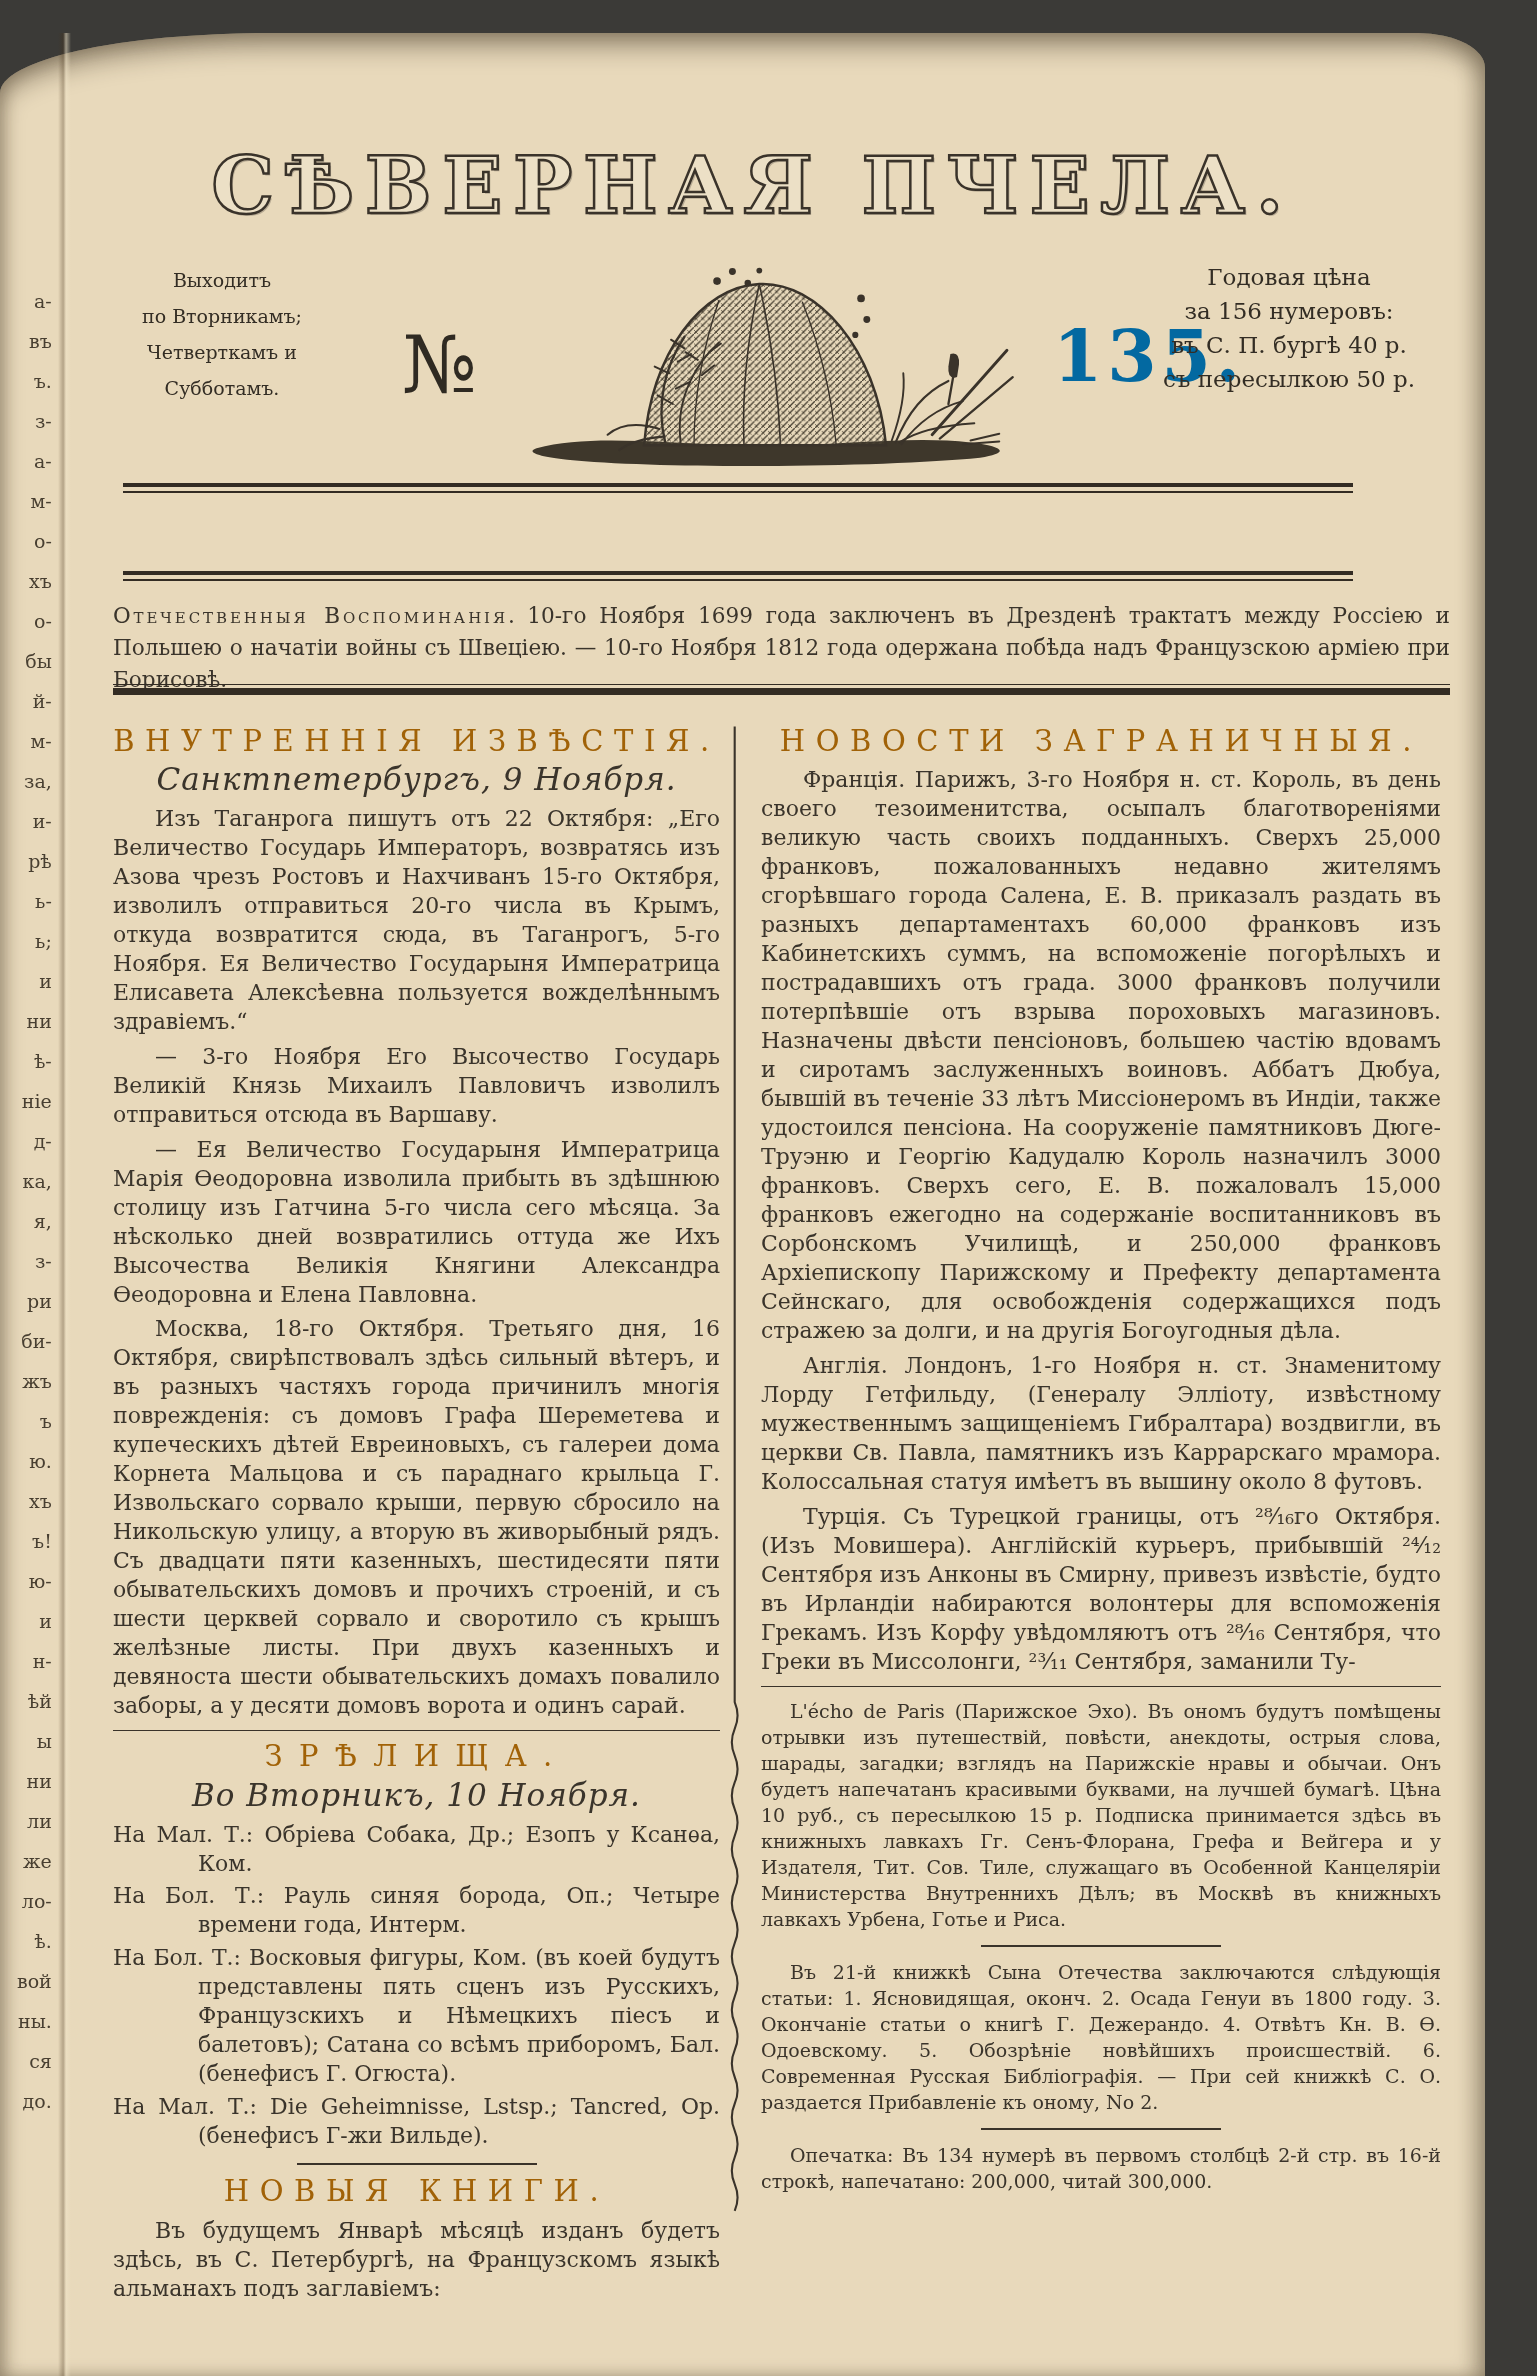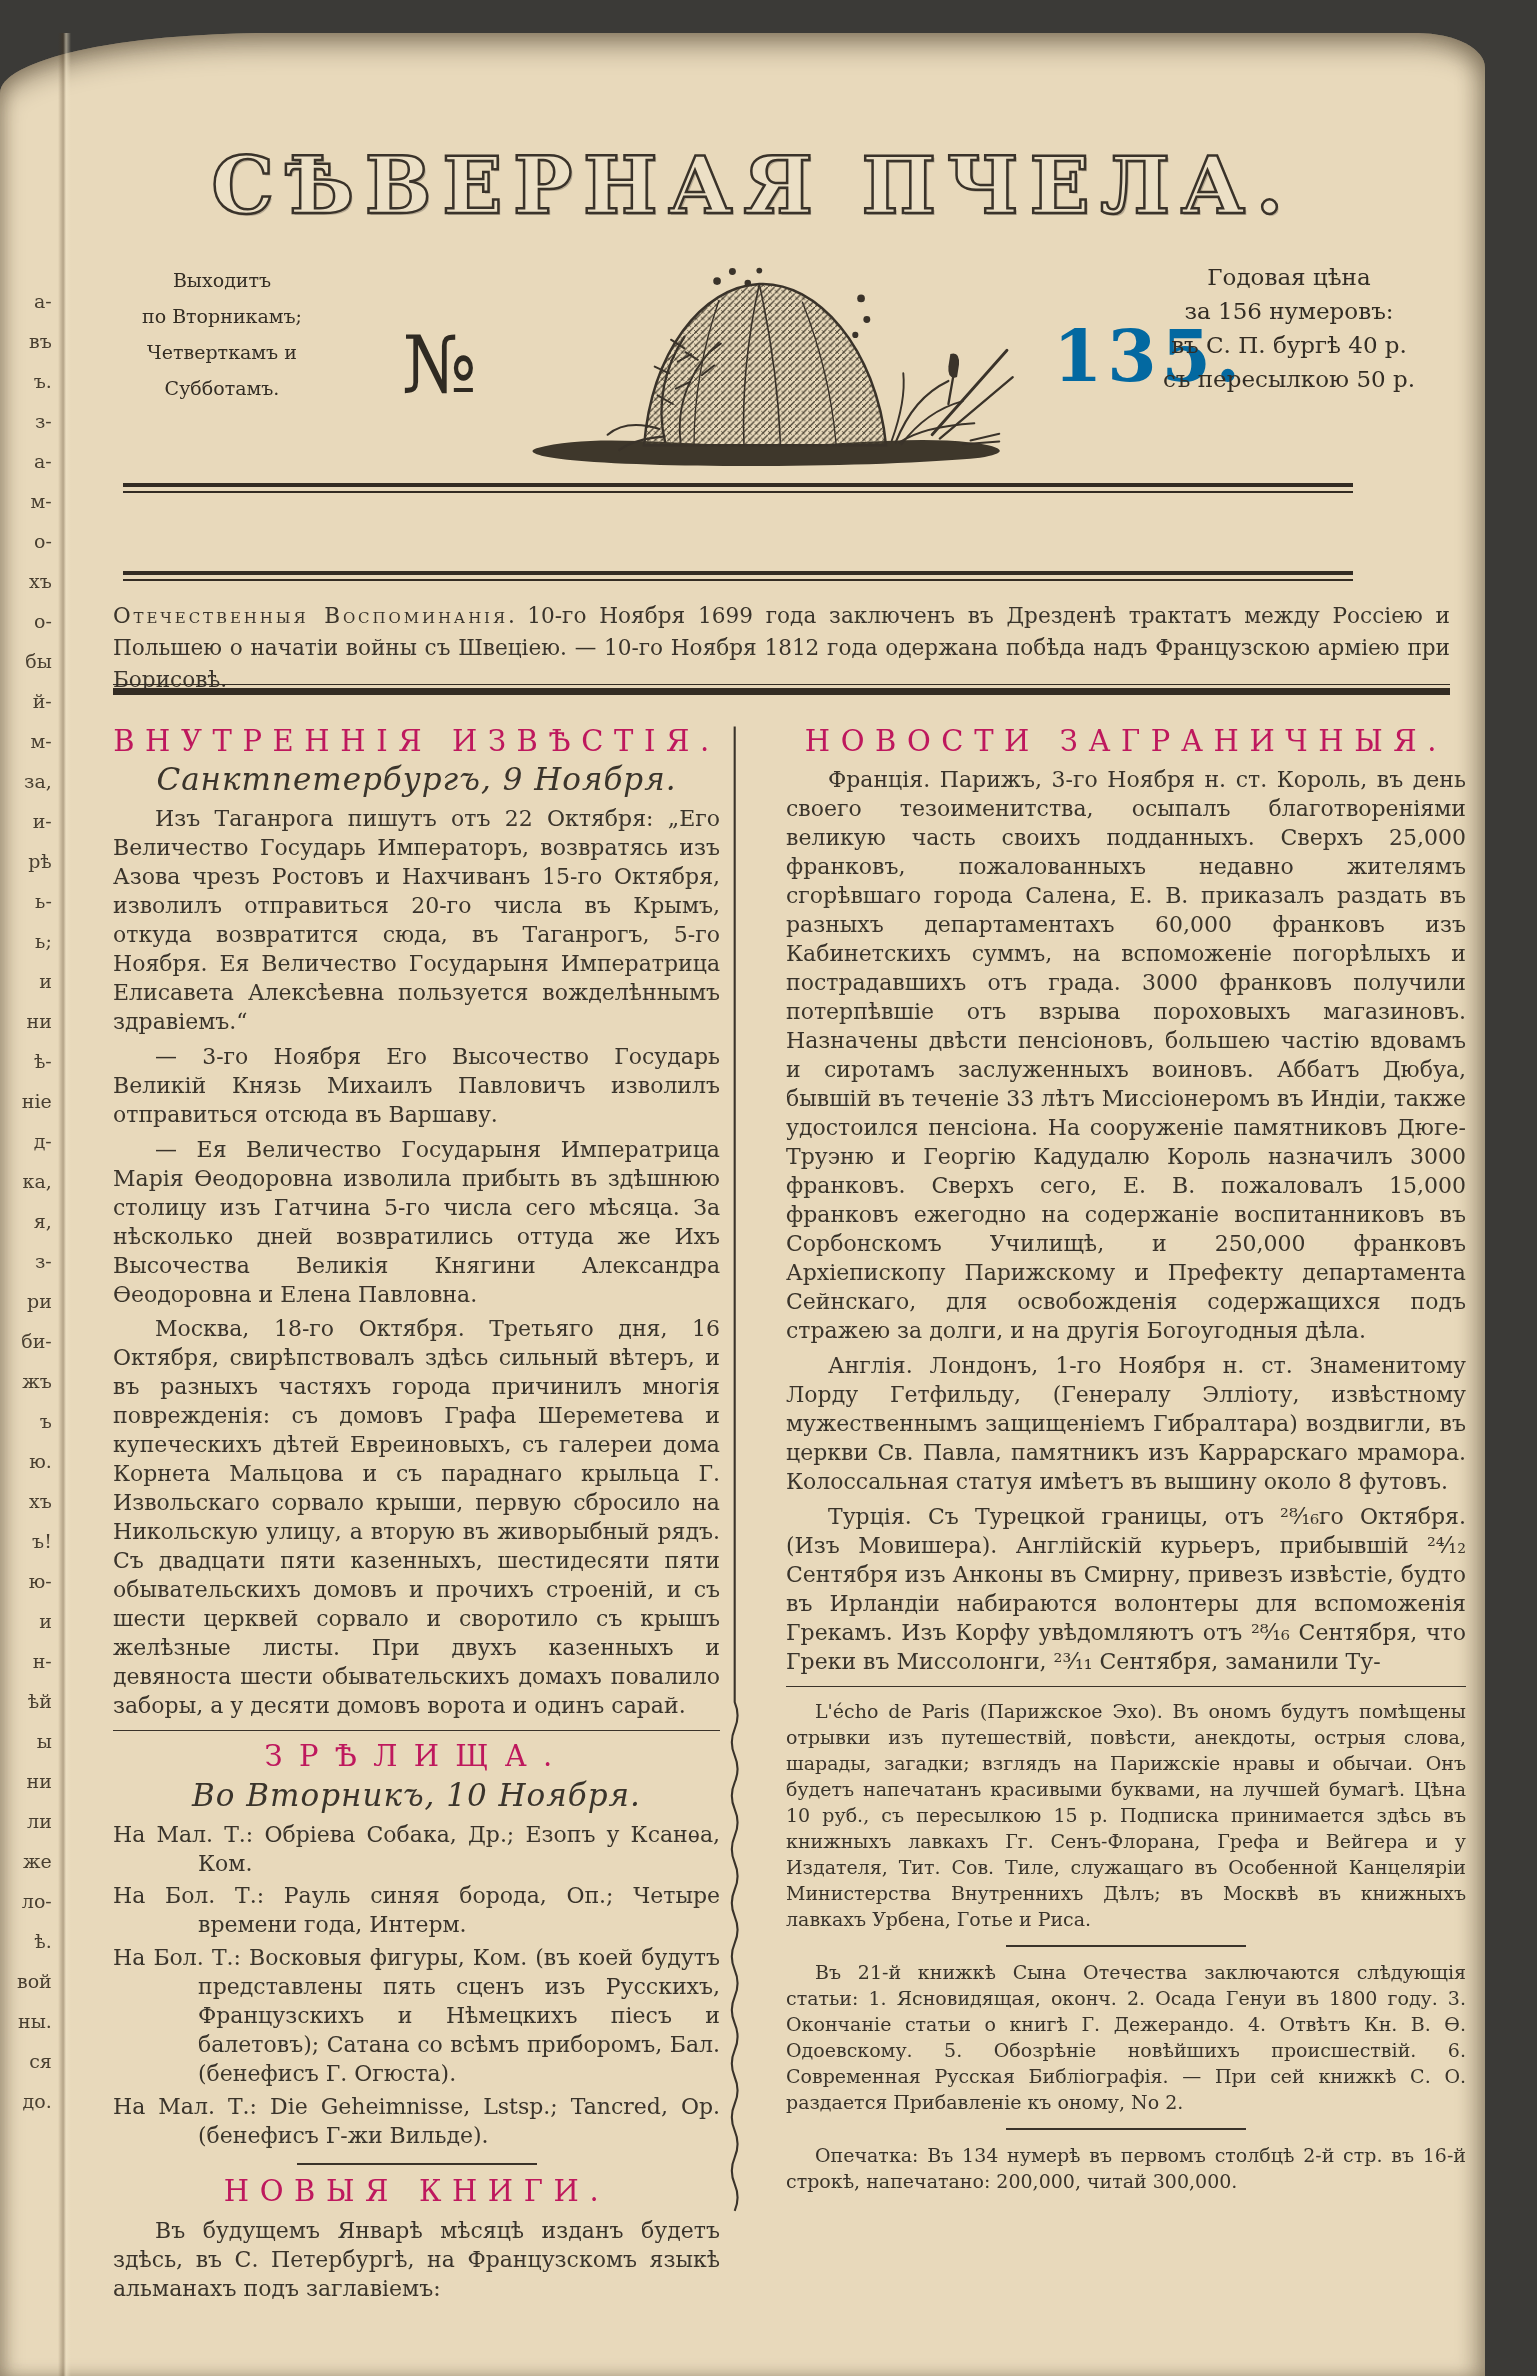--- a/index.html
+++ b/index.html
@@ -54,22 +54,22 @@
 
   .memorial { position:absolute; top:567px; left:113px; width:1337px; font-size:21.6px; line-height:32px; text-align:justify; color:#3a342b; }
   .memorial .label { font-variant:small-caps; letter-spacing:2.9px; margin-right:9.6px; }
   .heavy-rule { position:absolute; top:651px; left:113px; width:1337px; border-top:1.9px solid #332c23; }
   .heavy-rule::after { content:""; display:block; height:6.7px; background:#332c23; margin-top:2.9px; }
 
   .divider-v { position:absolute; left:728px; top:690px; }
 
   .col { position:absolute; top:690px; height:1650px; overflow:hidden; text-align:justify; font-size:22px; line-height:29px; color:#3a342b; }
   .col.left  { left:113px; width:607px; }
-  .col.right { left:786px; width:680px; }
-  .col h2 { text-align:center; font-size:29px; letter-spacing:10.6px; font-weight:normal; margin:3.8px 0 9.6px; color:#be185d; white-space:nowrap; }
+  .col.right { left:761px; width:680px; }
+  .col h2 { text-align:center; font-size:29px; letter-spacing:10.6px; font-weight:normal; margin:3.8px 0 9.6px; color:#a16207; white-space:nowrap; }
   .col h2.wide { letter-spacing:16.3px; }
   .dateline { text-align:center; font-style:italic; font-size:31px; letter-spacing:1px; margin:1.9px 0 9.6px; }
   .para { text-indent:42px; margin:0 0 5.8px; }
   .entry { padding-left:85px; text-indent:-85px; margin:0 0 3.8px; }
   .colrule { border:none; border-top:1.9px solid #3a332a; margin:9.6px 0 11.5px; }
   .short-div { width:240px; border-top:2.9px solid #3a332a; margin:13.4px auto 11.5px; }
   .small { font-size:19px; line-height:26px; }
   .small.para { text-indent:29px; }
   .noindent { text-indent:0; }
 </style>

